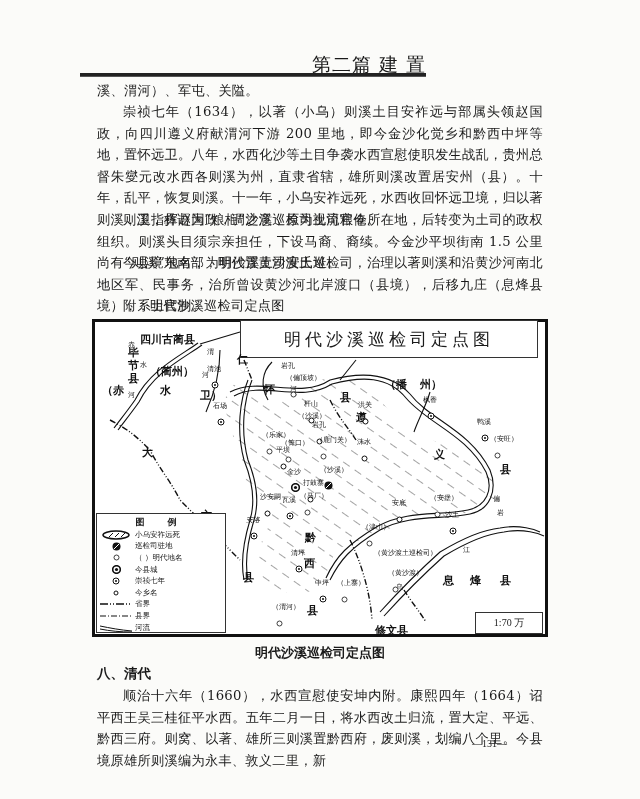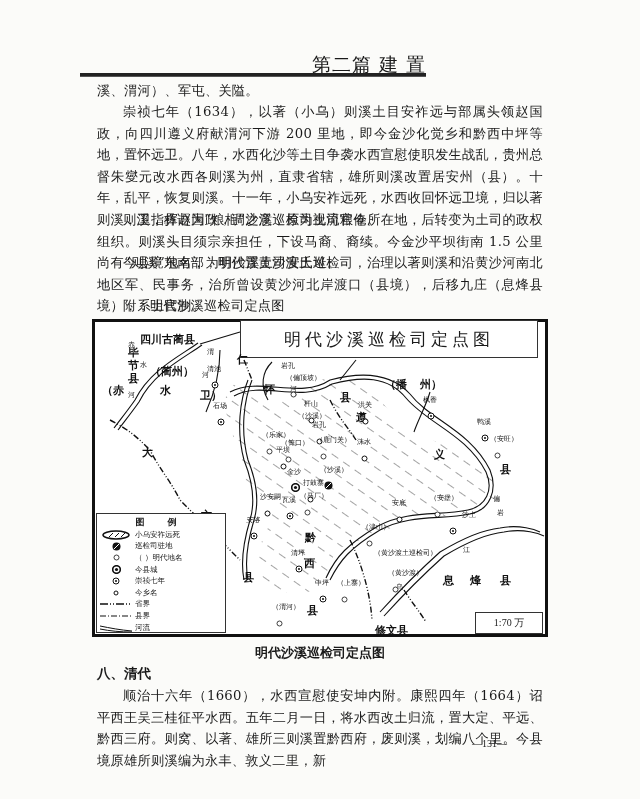--- a/index.html
+++ b/index.html
@@ -184,21 +184,21 @@
         <circle cx="4" cy="4" r="1" fill="#111"></circle>
       </svg></span>
     <div class="mlabel" style="left: 490px; top: 434px;">（安旺）</div>
     <span style="position: absolute; left: 494px; top: 444px;"><svg width="7" height="7">
         <circle cx="3.5" cy="3.5" r="2.5" fill="#fff" stroke="#111" stroke-width="0.8"></circle>
       </svg></span>
     <div class="mlabel" style="left: 430px; top: 493px;">（安堡）</div>
     <span style="position: absolute; left: 434px; top: 503px;"><svg width="7" height="7">
         <circle cx="3.5" cy="3.5" r="2.5" fill="#fff" stroke="#111" stroke-width="0.8"></circle>
       </svg></span>
-    <div class="mlabel" style="left: 445px; top: 510px; padding-left: 17px;">沙土</div>
+    <div class="mlabel" style="left: 445px; top: 510px;">沙土</div>
     <span style="position: absolute; left: 449px; top: 520px;"><svg width="8" height="8">
         <circle cx="4" cy="4" r="3" fill="#fff" stroke="#111" stroke-width="1"></circle>
         <circle cx="4" cy="4" r="1" fill="#111"></circle>
       </svg></span>
     <div class="mlabel" style="left: 392px; top: 498px;">安底</div>
     <span style="position: absolute; left: 396px; top: 508px;"><svg width="7" height="7">
         <circle cx="3.5" cy="3.5" r="2.5" fill="#fff" stroke="#111" stroke-width="1"></circle>
       </svg></span>
     <div class="mlabel" style="left: 300px; top: 491px;">（马厂）</div>
     <span style="position: absolute; left: 304px; top: 501px;"><svg width="7" height="7">

